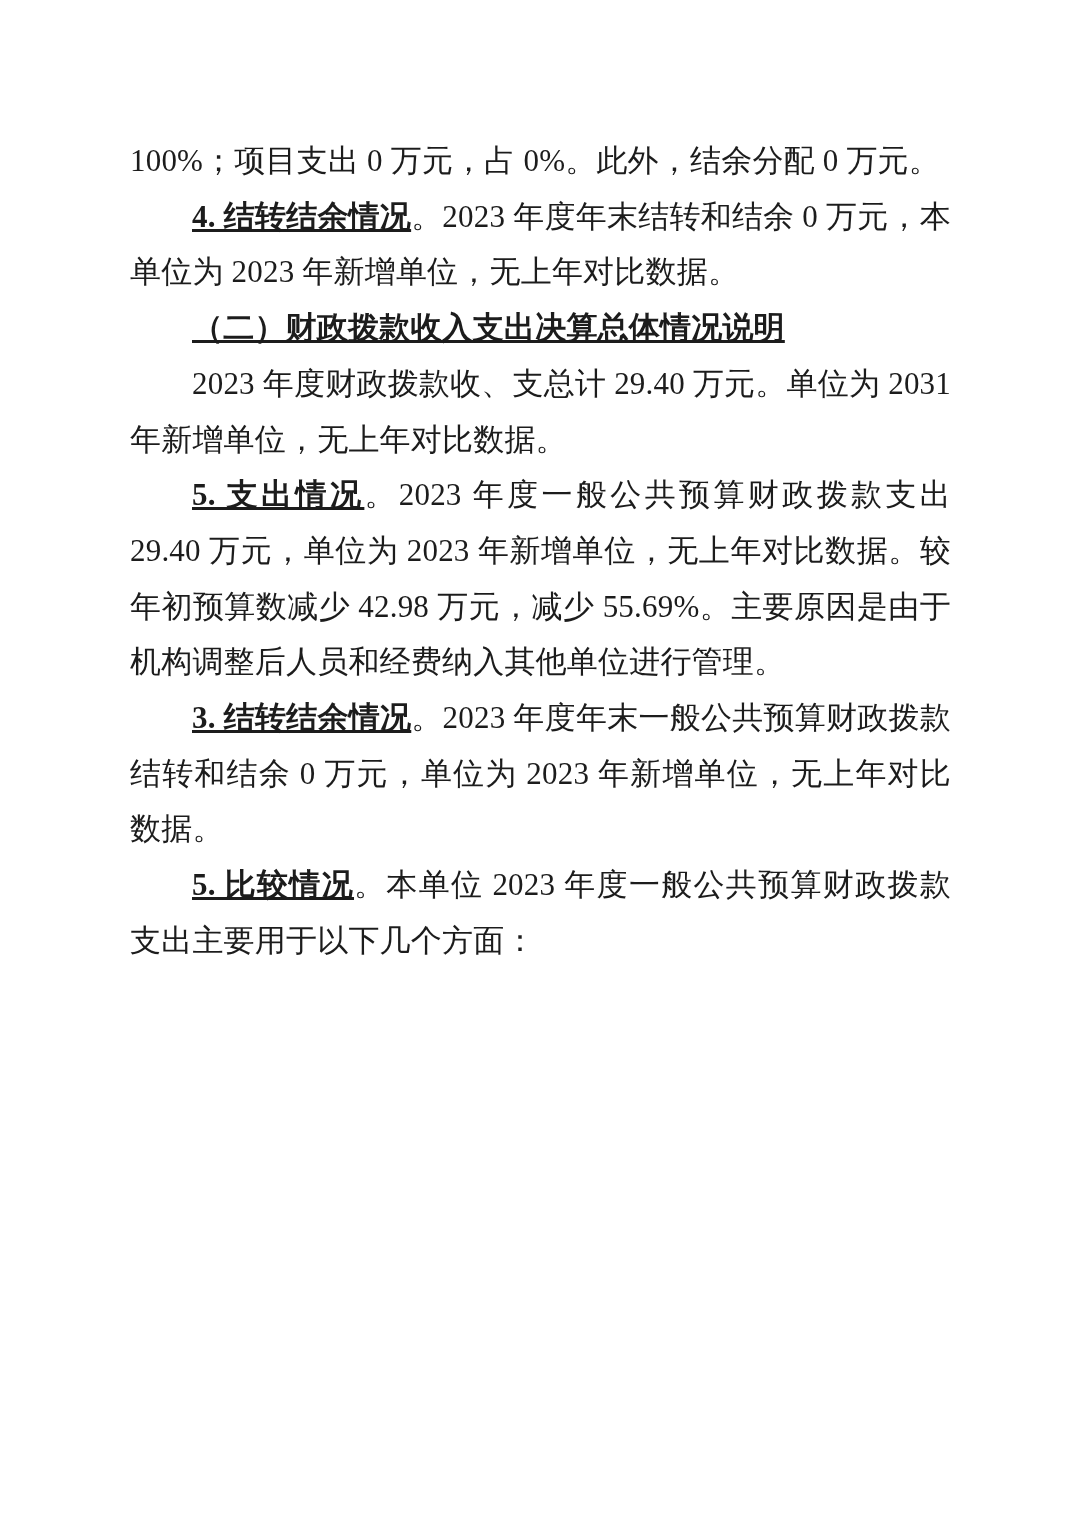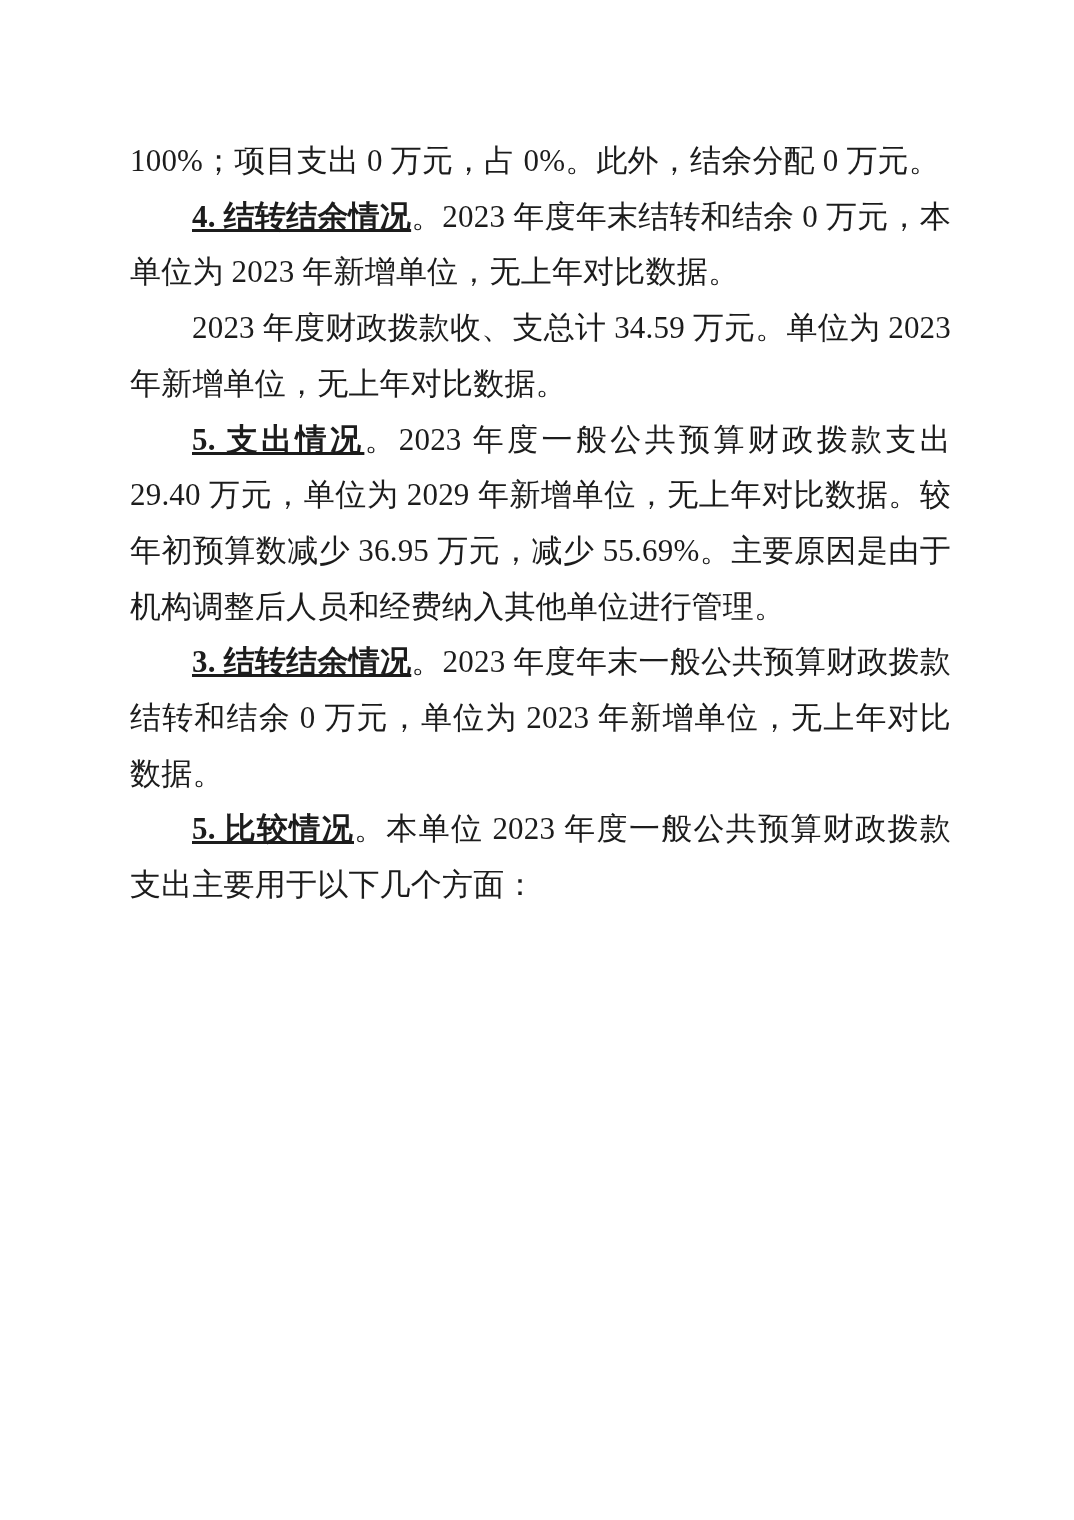--- a/index.html
+++ b/index.html
@@ -55,21 +55,22 @@
     font-family: "Liberation Serif", "DejaVu Serif", serif;
   }
 </style>
 </head>
 <body>
 
 <div class="page">
   <main class="content" id="document-body">
       <p class="para no-indent"><span class="run">100%；项目支出 0 万元，占 0%。此外，结余分配 0 万元。</span></p>
       <p class="para"><span class="run bold">4. 结转结余情况</span><span class="run">。2023 年度年末结转和结余 0 万元，本单位为 2023 年新增单位，无上年对比数据。</span></p>
-      <p class="para"><span class="run">2023 年度财政拨款收、支总计 34.59 万元。单位为 2023 年新增单位，无上年对比数据。</span></p>
-      <p class="para"><span class="run bold">5. 支出情况</span><span class="run">。2023 年度一般公共预算财政拨款支出 29.40 万元，单位为 2029 年新增单位，无上年对比数据。较年初预算数减少 36.95 万元，减少 55.69%。主要原因是由于机构调整后人员和经费纳入其他单位进行管理。</span></p>
+      <p class="para"><span class="run bold">（二）财政拨款收入支出决算总体情况说明</span></p>
+      <p class="para"><span class="run">2023 年度财政拨款收、支总计 29.40 万元。单位为 2031 年新增单位，无上年对比数据。</span></p>
+      <p class="para"><span class="run bold">5. 支出情况</span><span class="run">。2023 年度一般公共预算财政拨款支出 29.40 万元，单位为 2023 年新增单位，无上年对比数据。较年初预算数减少 42.98 万元，减少 55.69%。主要原因是由于机构调整后人员和经费纳入其他单位进行管理。</span></p>
       <p class="para"><span class="run bold">3. 结转结余情况</span><span class="run">。2023 年度年末一般公共预算财政拨款结转和结余 0 万元，单位为 2023 年新增单位，无上年对比数据。</span></p>
       <p class="para"><span class="run bold">5. 比较情况</span><span class="run">。本单位 2023 年度一般公共预算财政拨款支出主要用于以下几个方面：</span></p>
     </main>
   <footer class="footer">
     <span class="pagenum">2</span>
   </footer>
 </div>
 
 </body></html>

